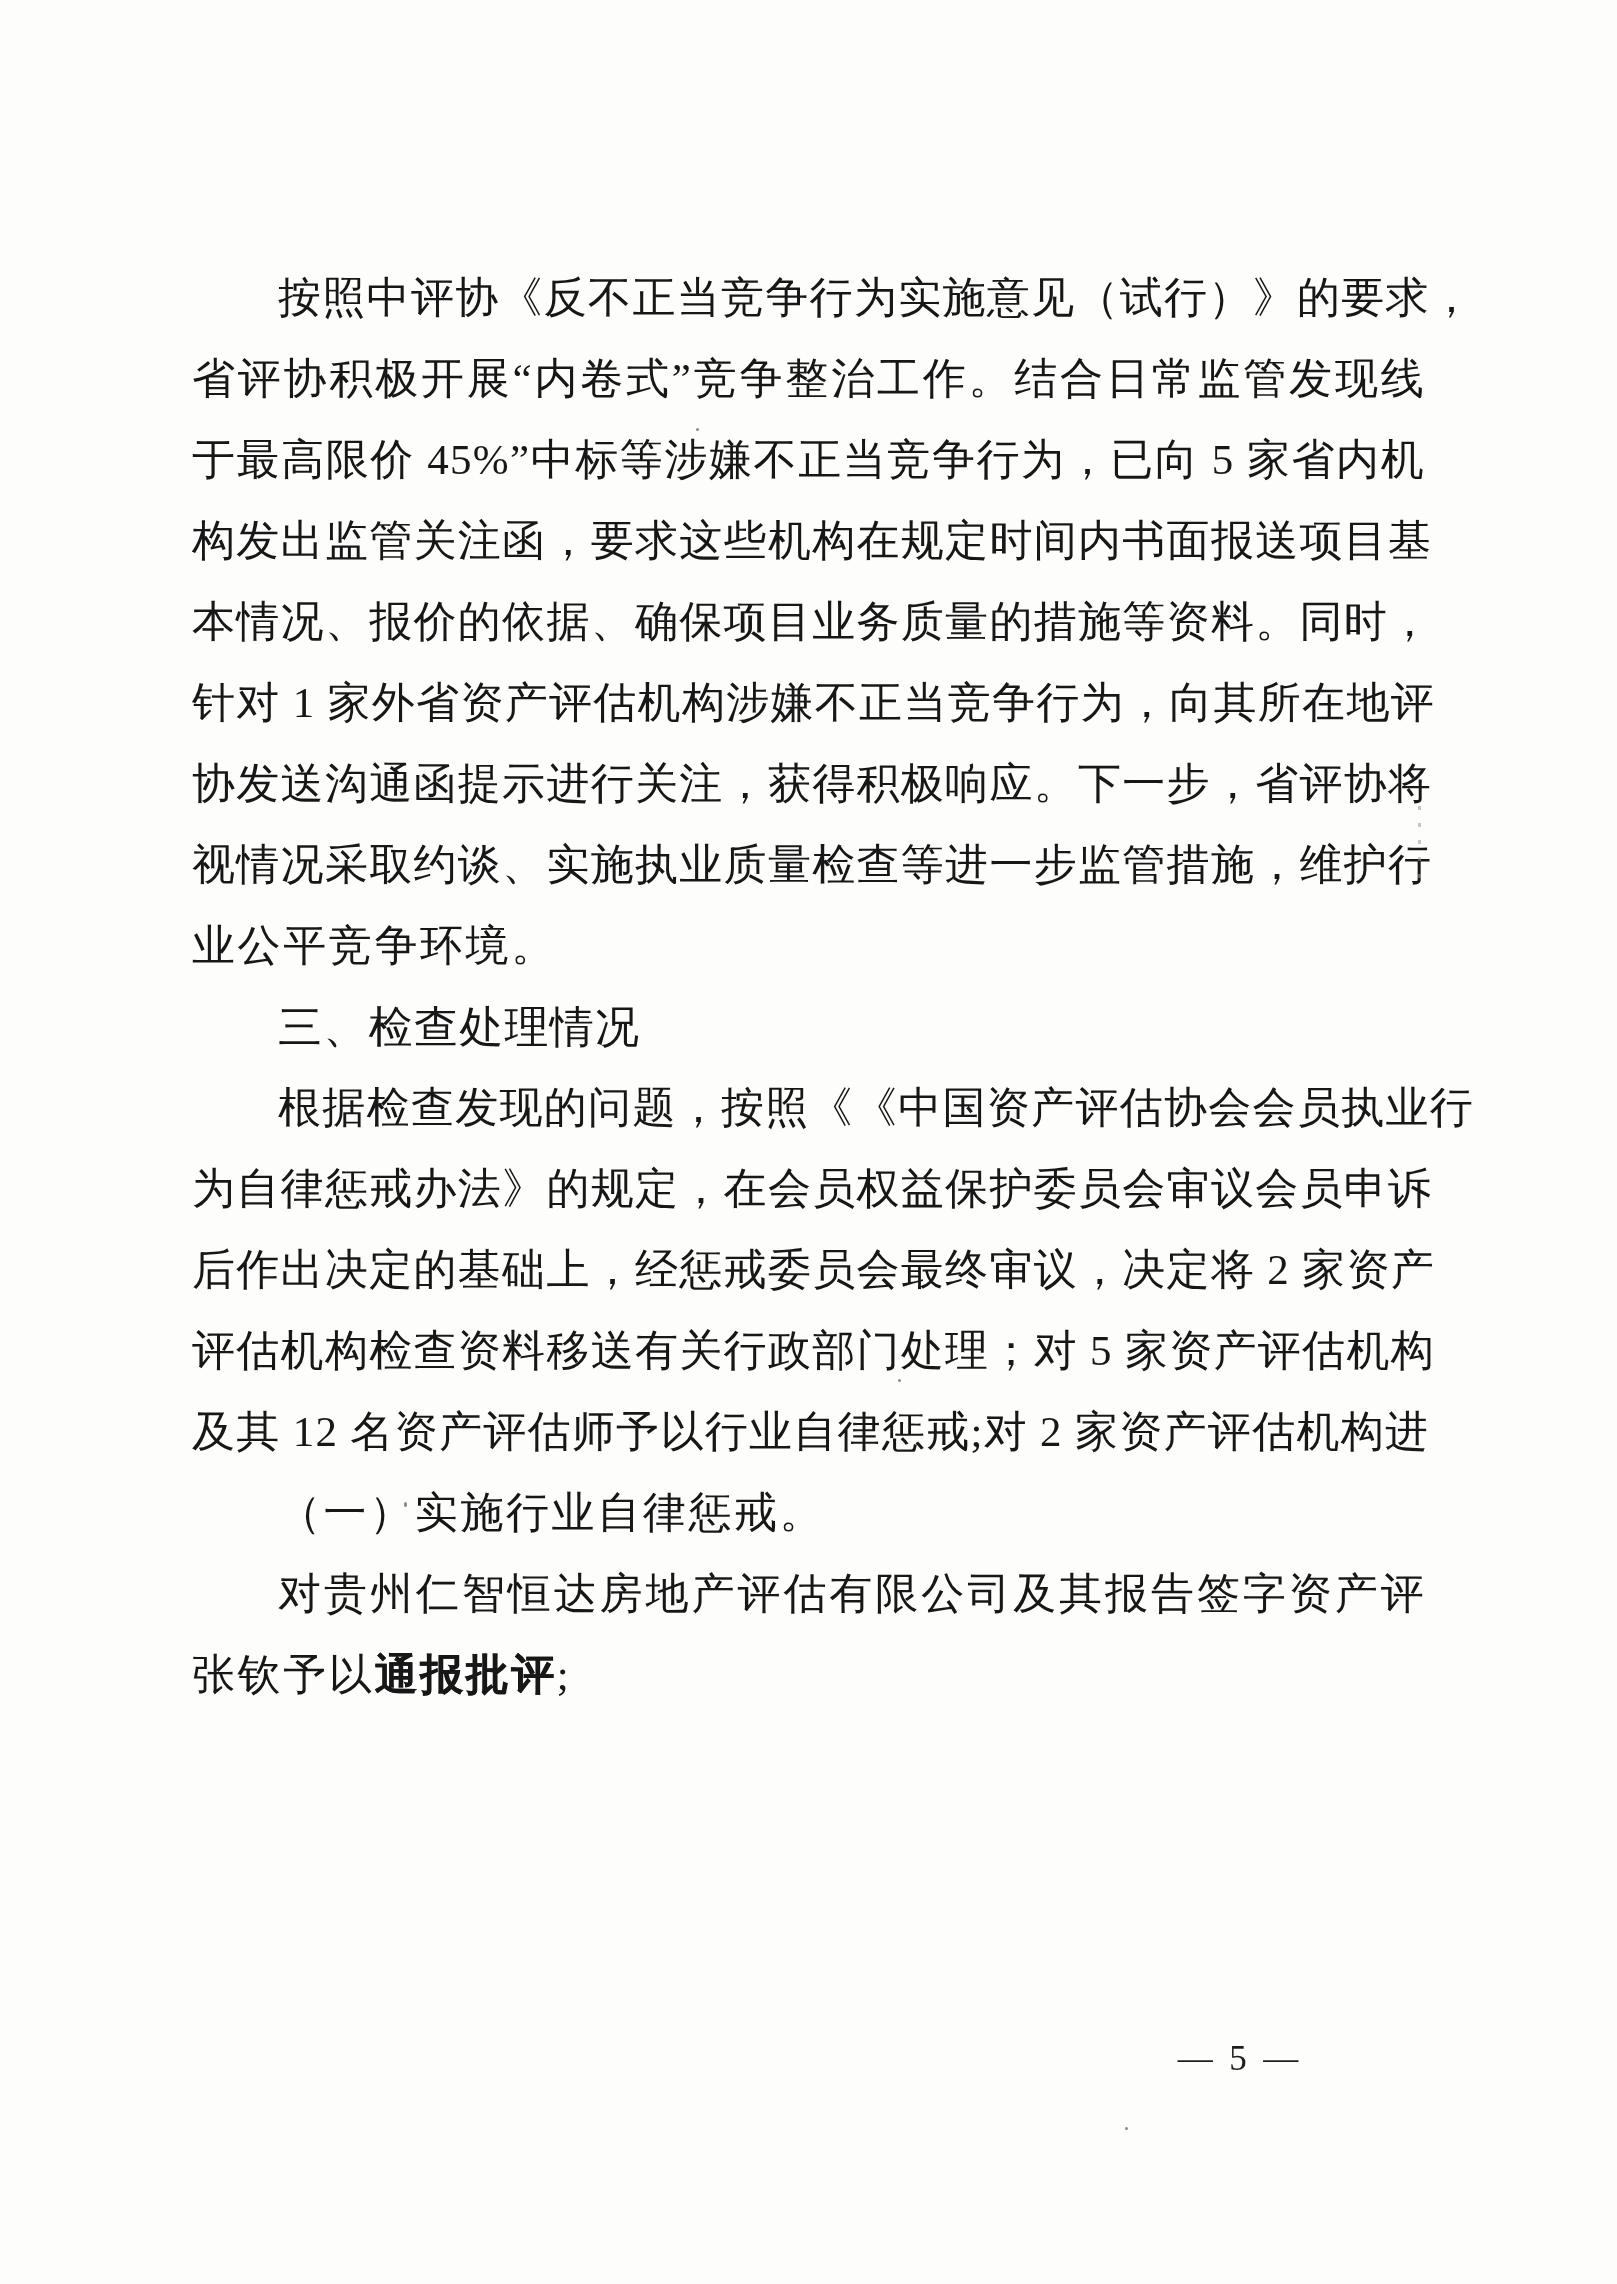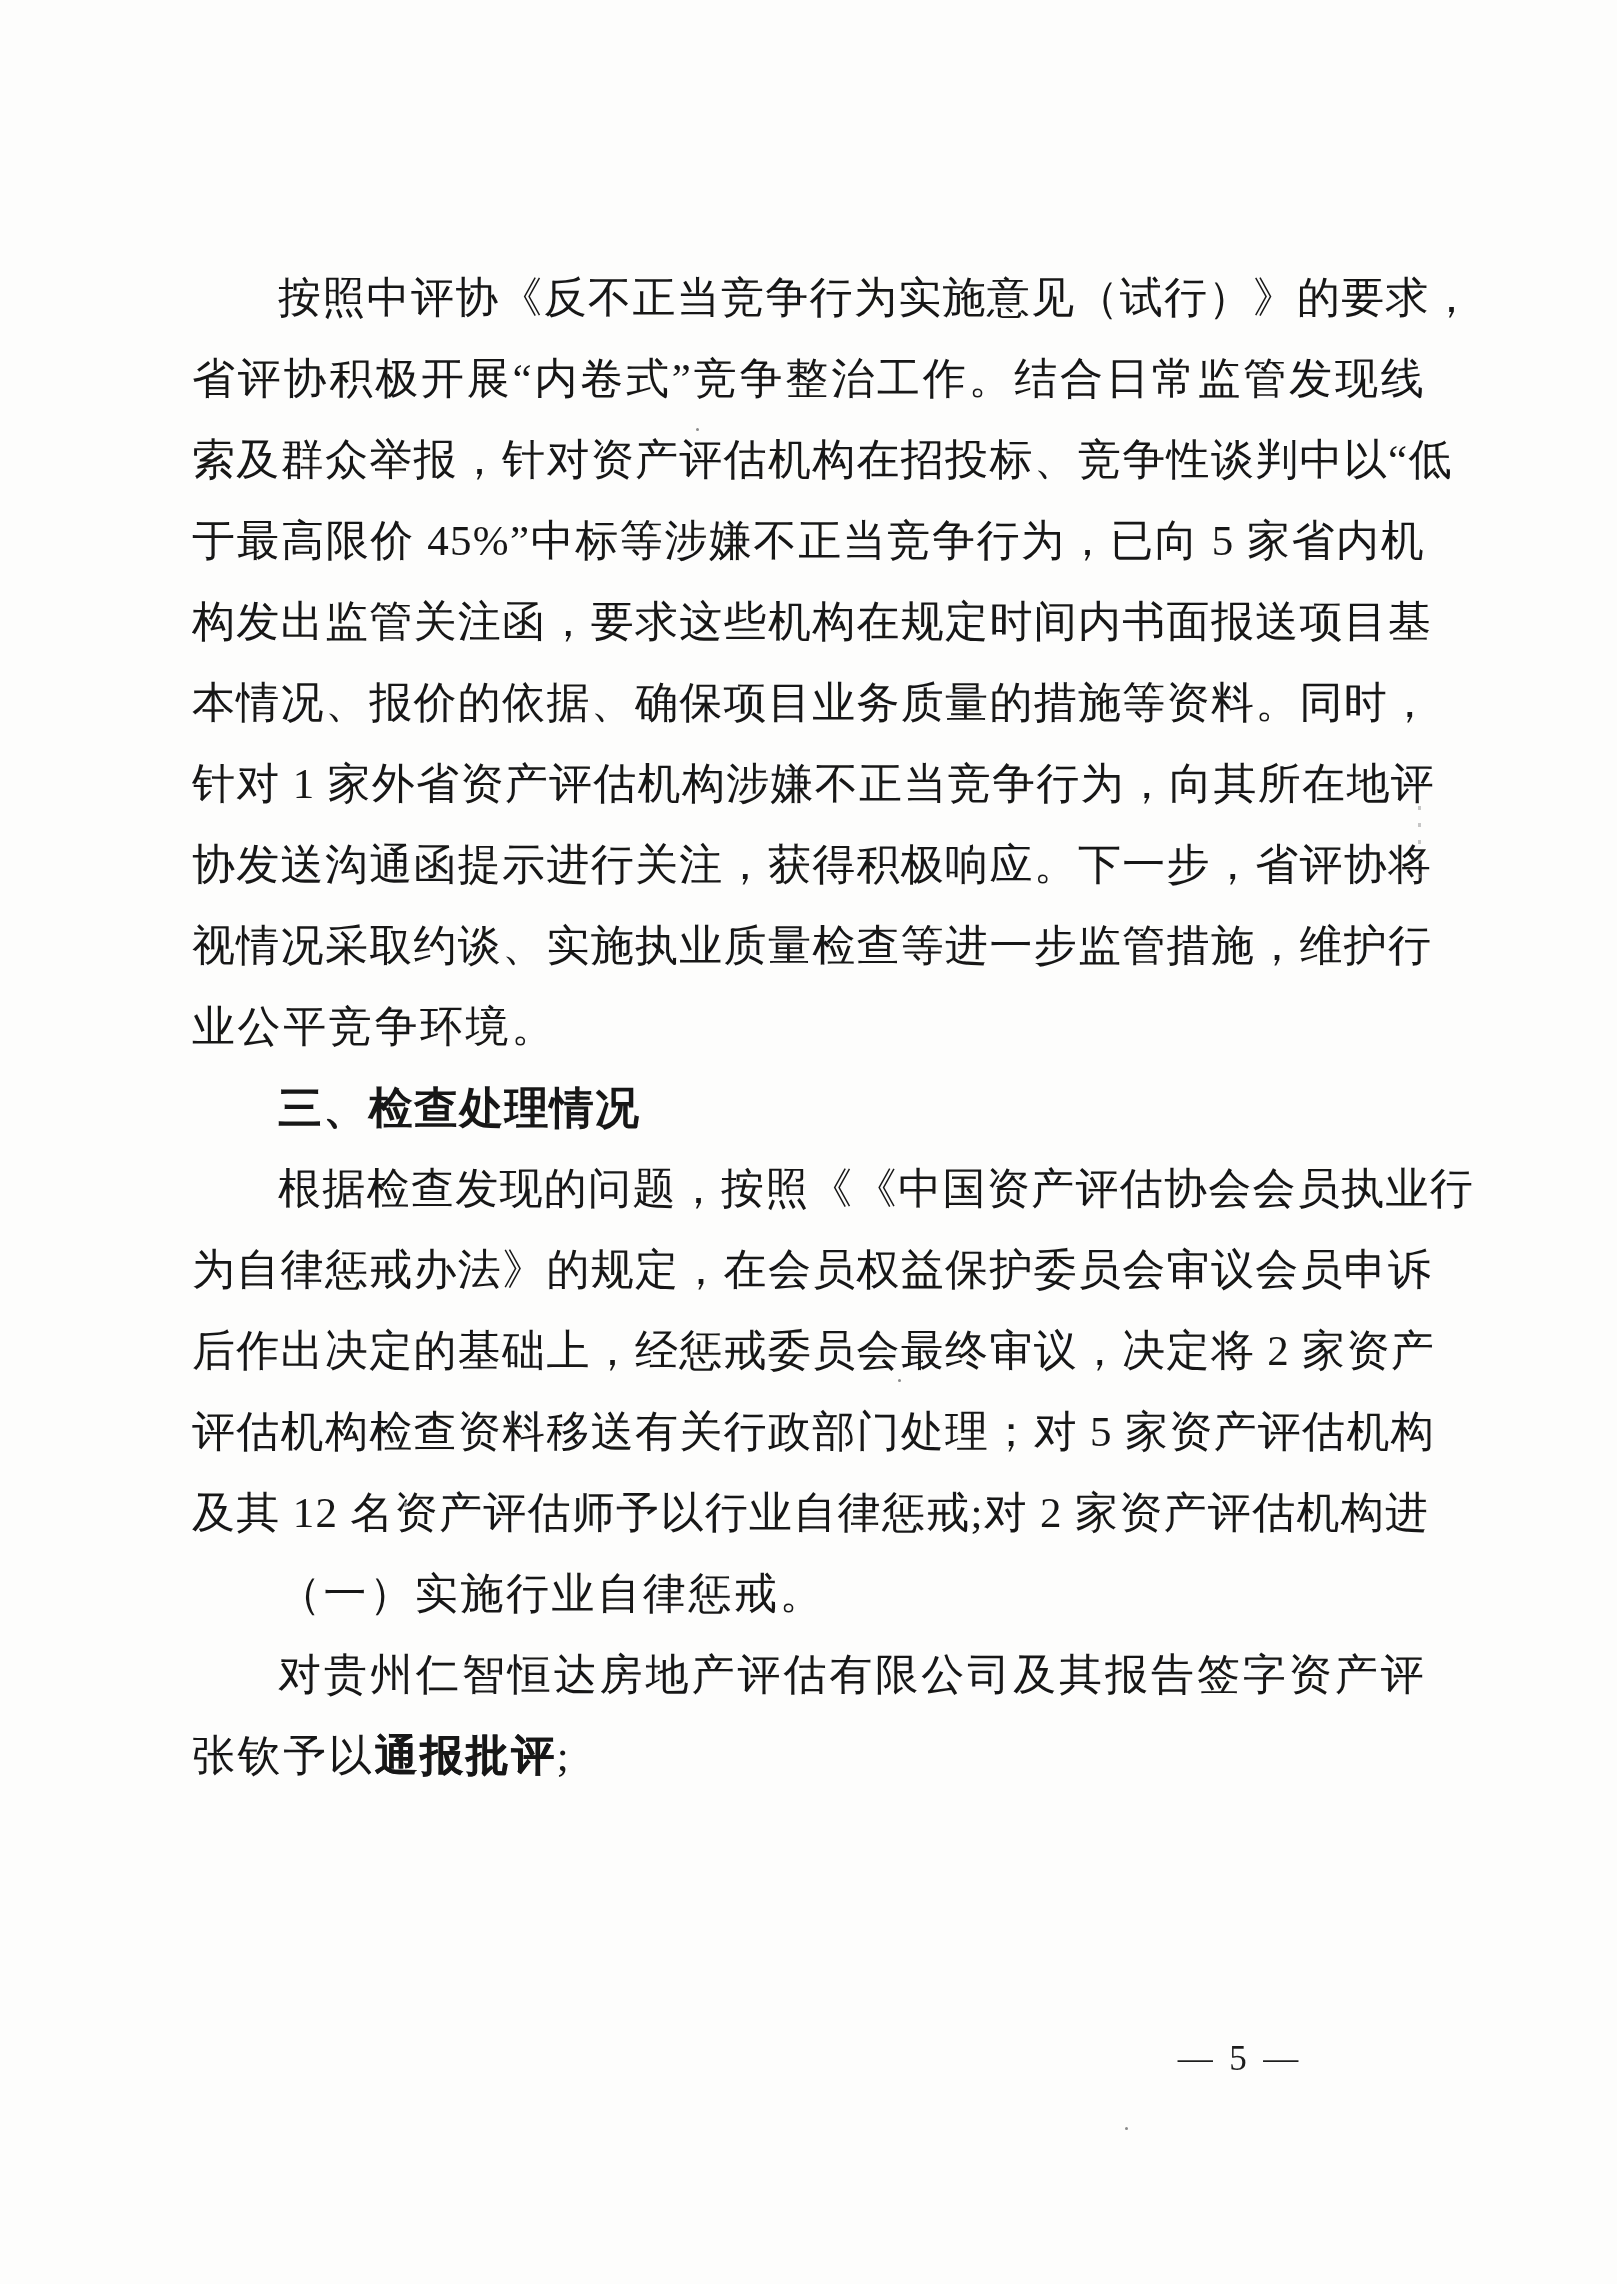--- a/index.html
+++ b/index.html
@@ -37,21 +37,21 @@
     color: #171717;
   }
   .indent { padding-left: 86px; }
   .last {
     text-align: right;
     text-align-last: left;
     letter-spacing: 2.6px;
   }
   .heading {
     font-family: "Liberation Sans", "DejaVu Sans", sans-serif;
-    font-weight: 700;
+    font-weight: 400;
     font-size: 44px;
     text-align: left;
     text-align-last: left;
   }
   .bold {
     font-weight: 700;
     text-shadow: 0.4px 0 0 #171717;
   }
   .pagenum {
     position: absolute;
@@ -85,21 +85,20 @@
 </style>
 </head>
 <body>
 
 <div class="sheet">
 
   <div class="content">
 
     <div class="line indent">按照中评协《反不正当竞争行为实施意见（试行）》的要求，</div>
     <div class="line">省评协积极开展“内卷式”竞争整治工作。结合日常监管发现线</div>
-    <div class="line">索及群众举报，针对资产评估机构在招投标、竞争性谈判中以“低</div>
     <div class="line">于最高限价 45%”中标等涉嫌不正当竞争行为，已向 5 家省内机</div>
     <div class="line">构发出监管关注函，要求这些机构在规定时间内书面报送项目基</div>
     <div class="line">本情况、报价的依据、确保项目业务质量的措施等资料。同时，</div>
     <div class="line">针对 1 家外省资产评估机构涉嫌不正当竞争行为，向其所在地评</div>
     <div class="line">协发送沟通函提示进行关注，获得积极响应。下一步，省评协将</div>
     <div class="line">视情况采取约谈、实施执业质量检查等进一步监管措施，维护行</div>
     <div class="line last">业公平竞争环境。</div>
 
     <div class="line heading indent">三、检查处理情况</div>
 

